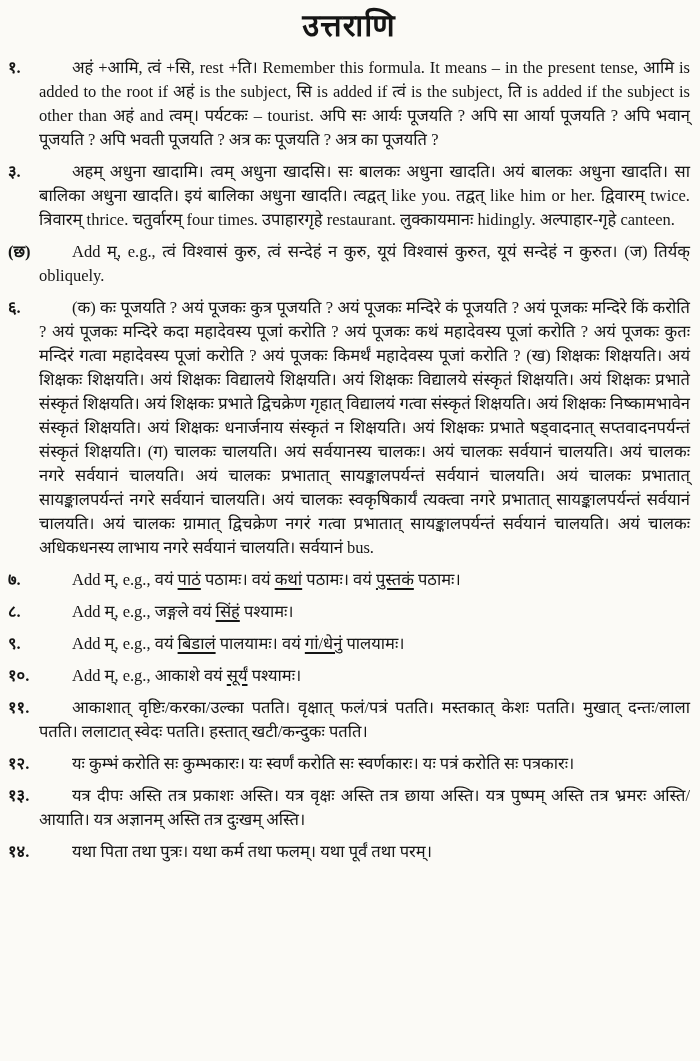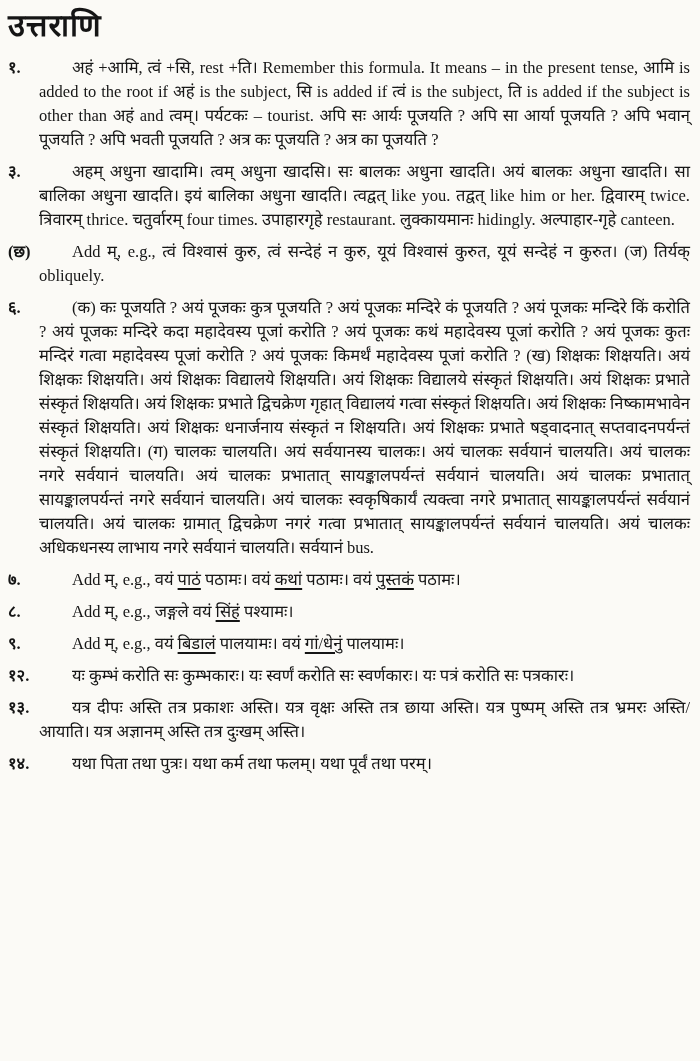--- a/index.html
+++ b/index.html
@@ -16,20 +16,21 @@
   }
   .page {
     box-sizing: border-box;
     width: 700px;
     height: 1061px;
     padding: 6px 10px 4px 8px;
     background: #fbfaf6;
   }
   .title {
     margin: 2px 0 12px 0;
+    text-align: center;
     font-size: 31px;
     line-height: 36px;
     font-weight: bold;
     letter-spacing: 1px;
   }
   .items { display: block; }
   .item {
     padding-left: 31px;
     text-indent: -31px;
     margin: 0 0 8px 0;
@@ -57,17 +58,19 @@
 <div class="page">
   <h1 class="title">उत्तराणि</h1>
   <div class="items">
       <div class="item"><span class="marker">१.</span><span class="body"><span>अहं +आमि, त्वं +सि, rest +ति। Remember this formula. It means – in the present tense, आमि is added to the root if अहं is the subject, सि is added if त्वं is the subject, ति is added if the subject is other than अहं and त्वम्। पर्यटकः – tourist. अपि सः आर्यः पूजयति ? अपि सा आर्या पूजयति ? अपि भवान् पूजयति ? अपि भवती पूजयति ? अत्र कः पूजयति ? अत्र का पूजयति ?</span></span></div>
       <div class="item"><span class="marker">३.</span><span class="body"><span>अहम् अधुना खादामि। त्वम् अधुना खादसि। सः बालकः अधुना खादति। अयं बालकः अधुना खादति। सा बालिका अधुना खादति। इयं बालिका अधुना खादति। त्वद्वत् like you. तद्वत् like him or her. द्विवारम् twice. त्रिवारम् thrice. चतुर्वारम् four times. उपाहारगृहे restaurant. लुक्कायमानः hidingly. अल्पाहार-गृहे canteen.</span></span></div>
       <div class="item"><span class="marker">(छ)</span><span class="body"><span>Add म्, e.g., त्वं विश्वासं कुरु, त्वं सन्देहं न कुरु, यूयं विश्वासं कुरुत, यूयं सन्देहं न कुरुत। (ज) तिर्यक् obliquely.</span></span></div>
       <div class="item"><span class="marker">६.</span><span class="body"><span>(क) कः पूजयति ? अयं पूजकः कुत्र पूजयति ? अयं पूजकः मन्दिरे कं पूजयति ? अयं पूजकः मन्दिरे किं करोति ? अयं पूजकः मन्दिरे कदा महादेवस्य पूजां करोति ? अयं पूजकः कथं महादेवस्य पूजां करोति ? अयं पूजकः कुतः मन्दिरं गत्वा महादेवस्य पूजां करोति ? अयं पूजकः किमर्थं महादेवस्य पूजां करोति ? (ख) शिक्षकः शिक्षयति। अयं शिक्षकः शिक्षयति। अयं शिक्षकः विद्यालये शिक्षयति। अयं शिक्षकः विद्यालये संस्कृतं शिक्षयति। अयं शिक्षकः प्रभाते संस्कृतं शिक्षयति। अयं शिक्षकः प्रभाते द्विचक्रेण गृहात् विद्यालयं गत्वा संस्कृतं शिक्षयति। अयं शिक्षकः निष्कामभावेन संस्कृतं शिक्षयति। अयं शिक्षकः धनार्जनाय संस्कृतं न शिक्षयति। अयं शिक्षकः प्रभाते षड्वादनात् सप्तवादनपर्यन्तं संस्कृतं शिक्षयति। (ग) चालकः चालयति। अयं सर्वयानस्य चालकः। अयं चालकः सर्वयानं चालयति। अयं चालकः नगरे सर्वयानं चालयति। अयं चालकः प्रभातात् सायङ्कालपर्यन्तं सर्वयानं चालयति। अयं चालकः प्रभातात् सायङ्कालपर्यन्तं नगरे सर्वयानं चालयति। अयं चालकः स्वकृषिकार्यं त्यक्त्वा नगरे प्रभातात् सायङ्कालपर्यन्तं सर्वयानं चालयति। अयं चालकः ग्रामात् द्विचक्रेण नगरं गत्वा प्रभातात् सायङ्कालपर्यन्तं सर्वयानं चालयति। अयं चालकः अधिकधनस्य लाभाय नगरे सर्वयानं चालयति। सर्वयानं bus.</span></span></div>
       <div class="item"><span class="marker">७.</span><span class="body"><span>Add म्, e.g., वयं </span><span class="u">पाठं</span><span> पठामः। वयं </span><span class="u">कथां</span><span> पठामः। वयं </span><span class="u">पुस्तकं</span><span> पठामः।</span></span></div>
       <div class="item"><span class="marker">८.</span><span class="body"><span>Add म्, e.g., जङ्गले वयं </span><span class="u">सिंहं</span><span> पश्यामः।</span></span></div>
       <div class="item"><span class="marker">९.</span><span class="body"><span>Add म्, e.g., वयं </span><span class="u">बिडालं</span><span> पालयामः। वयं </span><span class="u">गां/धेनुं</span><span> पालयामः।</span></span></div>
+      <div class="item"><span class="marker">१०.</span><span class="body"><span>Add म्, e.g., आकाशे वयं </span><span class="u">सूर्यं</span><span> पश्यामः।</span></span></div>
+      <div class="item"><span class="marker">११.</span><span class="body"><span>आकाशात् वृष्टिः/करका/उल्का पतति। वृक्षात् फलं/पत्रं पतति। मस्तकात् केशः पतति। मुखात् दन्तः/लाला पतति। ललाटात् स्वेदः पतति। हस्तात् खटी/कन्दुकः पतति।</span></span></div>
       <div class="item"><span class="marker">१२.</span><span class="body"><span>यः कुम्भं करोति सः कुम्भकारः। यः स्वर्णं करोति सः स्वर्णकारः। यः पत्रं करोति सः पत्रकारः।</span></span></div>
       <div class="item"><span class="marker">१३.</span><span class="body"><span>यत्र दीपः अस्ति तत्र प्रकाशः अस्ति। यत्र वृक्षः अस्ति तत्र छाया अस्ति। यत्र पुष्पम् अस्ति तत्र भ्रमरः अस्ति/आयाति। यत्र अज्ञानम् अस्ति तत्र दुःखम् अस्ति।</span></span></div>
       <div class="item"><span class="marker">१४.</span><span class="body"><span>यथा पिता तथा पुत्रः। यथा कर्म तथा फलम्। यथा पूर्वं तथा परम्।</span></span></div>
     </div>
 </div>
 
 </body></html>

